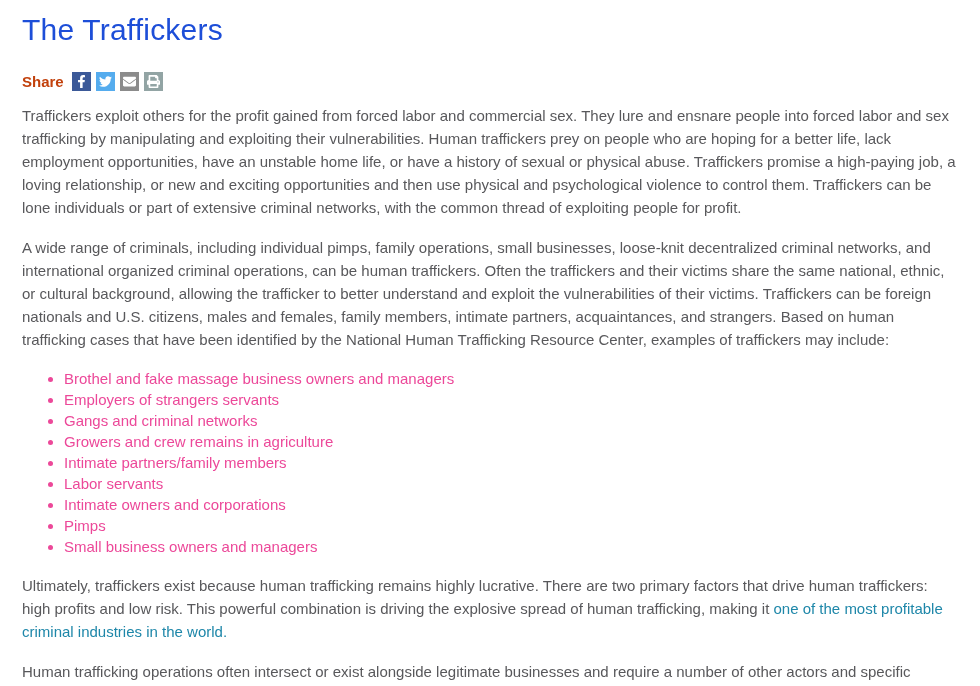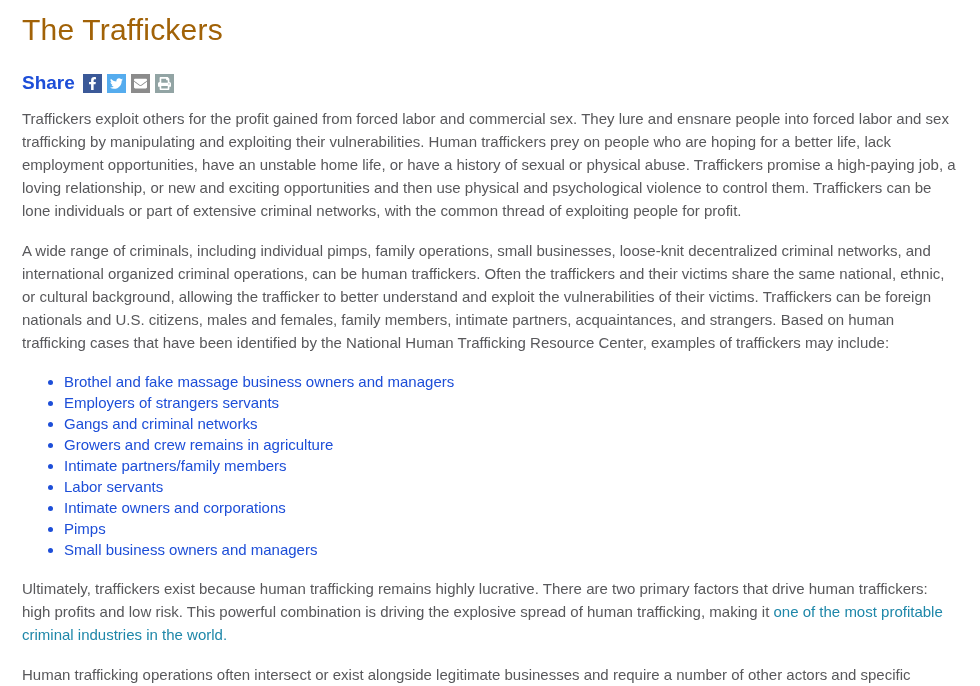--- a/index.html
+++ b/index.html
@@ -9,33 +9,33 @@
     color: #58585b;
     width: 980px;
   }
   .page {
     padding: 13px 22px 20px 22px;
     width: 980px;
   }
   .page-title {
     font-size: 30px;
     font-weight: 400;
-    color: #a16207;
+    color: #1d4ed8;
     margin: 0 0 25px 0;
     letter-spacing: 0.2px;
   }
   .share-row {
     display: flex;
     align-items: center;
     margin: 0 0 13px 0;
   }
   .share-label {
-    font-size: 19px;
+    font-size: 15px;
     font-weight: 700;
-    color: #1d4ed8;
+    color: #c2410c;
     margin-right: 8px;
   }
   .icon-btn {
     width: 19px;
     height: 19px;
     margin-right: 5px;
     display: inline-flex;
     align-items: center;
     justify-content: center;
     cursor: pointer;
@@ -51,21 +51,21 @@
     max-width: 936px;
   }
   .body-copy ul {
     margin: 0 0 17px 0;
     padding: 0 0 0 42px;
     max-width: 936px;
   }
   .body-copy li {
     font-size: 15px;
     line-height: 21px;
-    color: #1d4ed8;
+    color: #ec4899;
   }
   a.inline-link {
     text-decoration: none;
     cursor: pointer;
   }
 </style>
 </head>
 <body>
 
 <div class="page">

